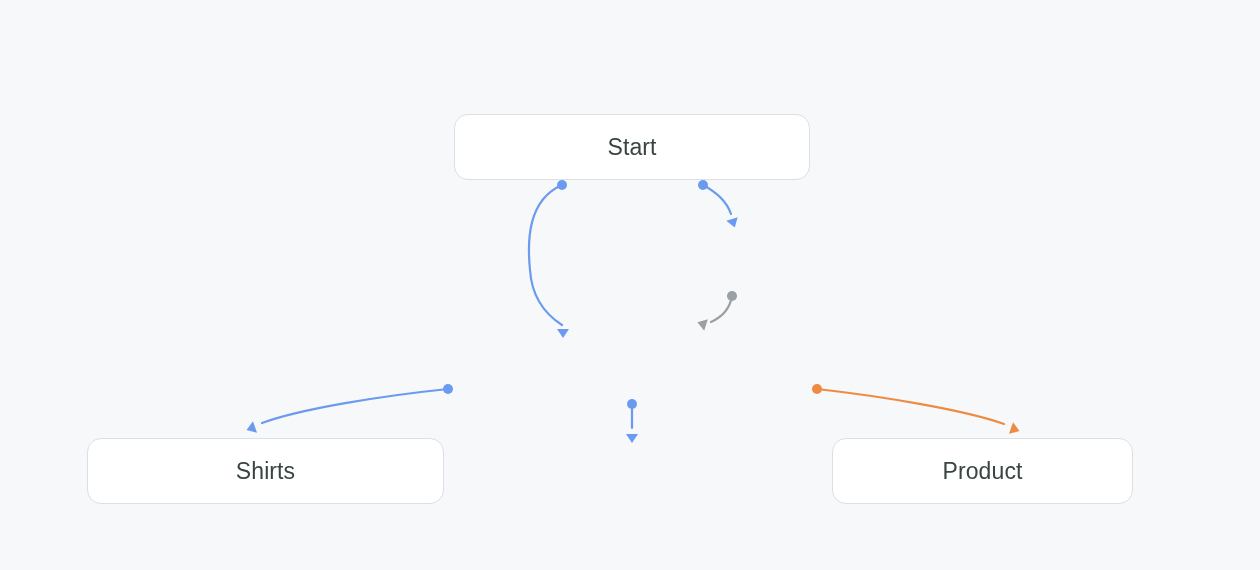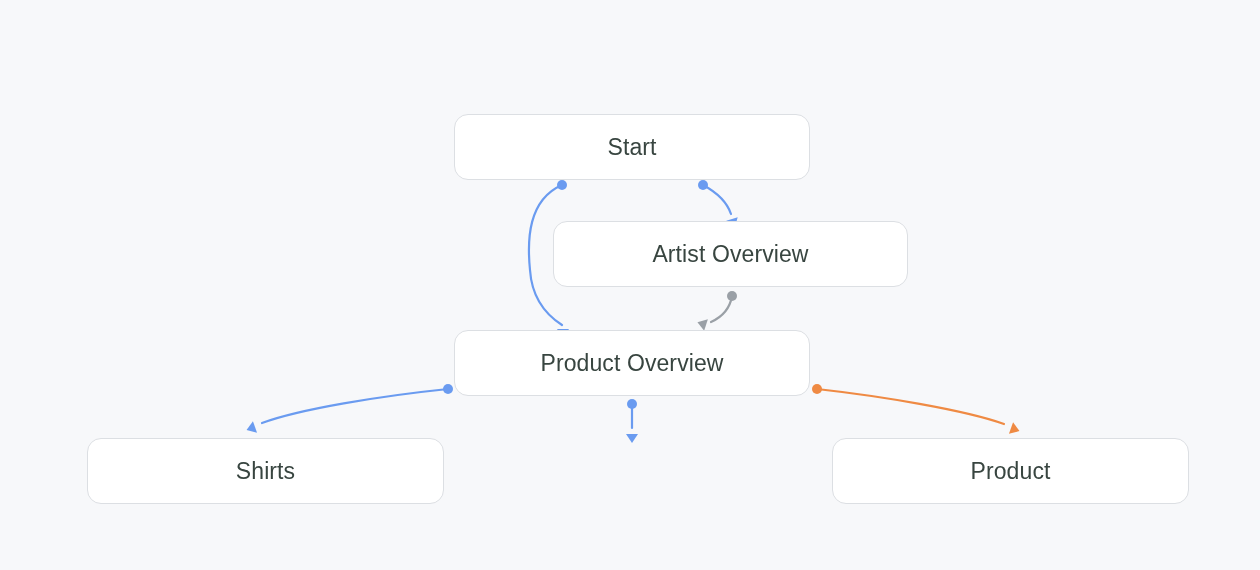--- a/index.html
+++ b/index.html
@@ -79,25 +79,19 @@
       </g>
       <g>
         <path d="M 817,389 C 880,396 965,410 1004,424" fill="none" stroke="#ef8a43" stroke-width="2.2" stroke-linecap="round"></path>
         <circle cx="817" cy="389" r="5" fill="#ef8a43"></circle>
         <path d="M 0,-6 L 0,6 L 9,0 Z" fill="#ef8a43" transform="translate(1011,428) rotate(20)"></path>
       </g>
     </svg>
 <div class="node" style="left: 454px; top: 114px; width: 356px; height: 66px; justify-content: center;">
       <span class="node-label">Start</span>
     </div>
-    <div class="node" style="left: 553px; top: 221px; width: 355px; height: 66px;">
-      <span class="node-label">Artist Overview</span>
-    </div>
-    <div class="node" style="left: 454px; top: 330px; width: 356px; height: 66px;">
-      <span class="node-label">Product Overview</span>
-    </div>
     <div class="node" style="left: 76px; top: 438px; width: 357px; height: 66px; margin-left: 11px;">
       <span class="node-label">Shirts</span>
     </div>
-    <div class="node" style="left: 832px; top: 438px; width: 357px; height: 66px;">
+    <div class="node" style="left: 832px; top: 438px; width: 301px; height: 66px;">
       <span class="node-label">Product</span>
     </div>
   </div>
 
 </body></html>

